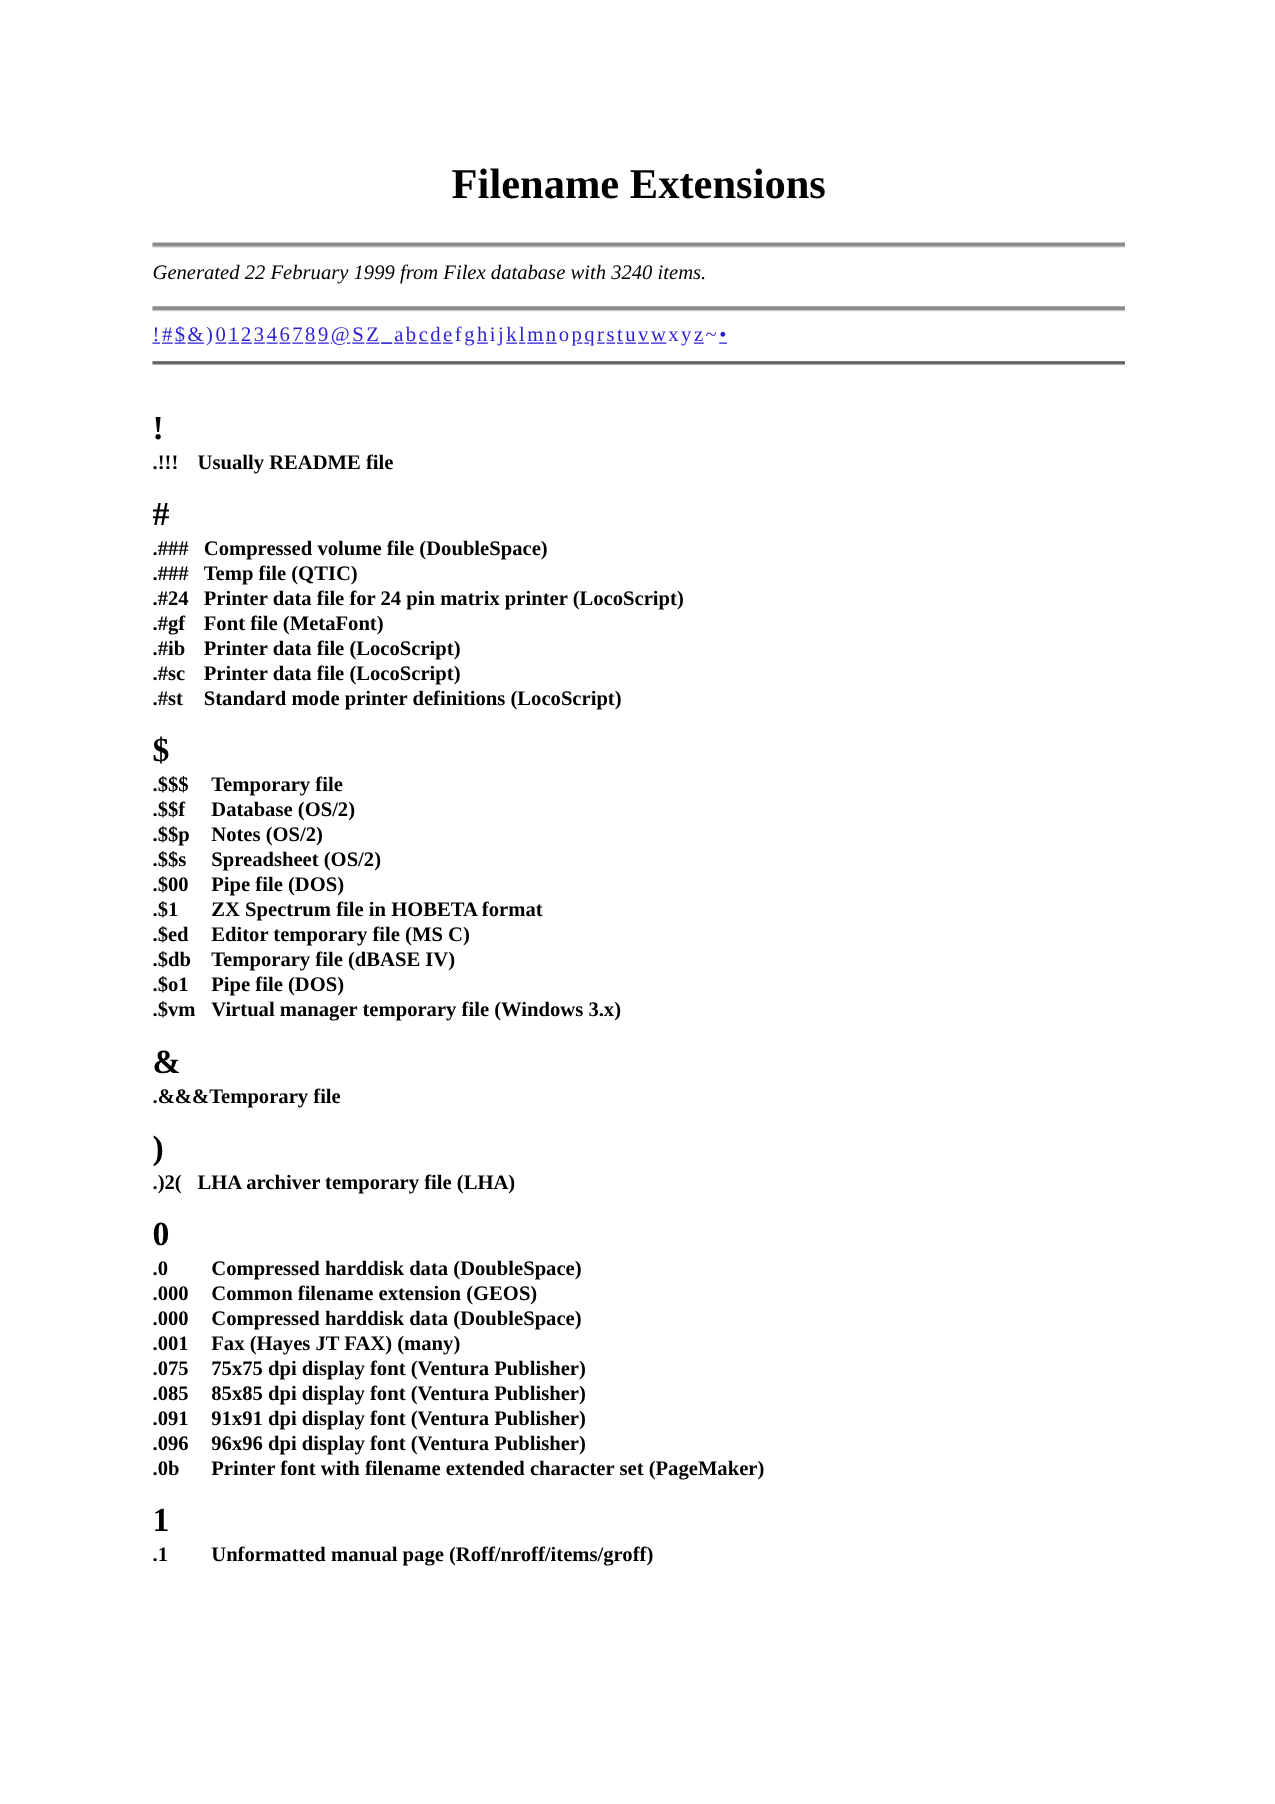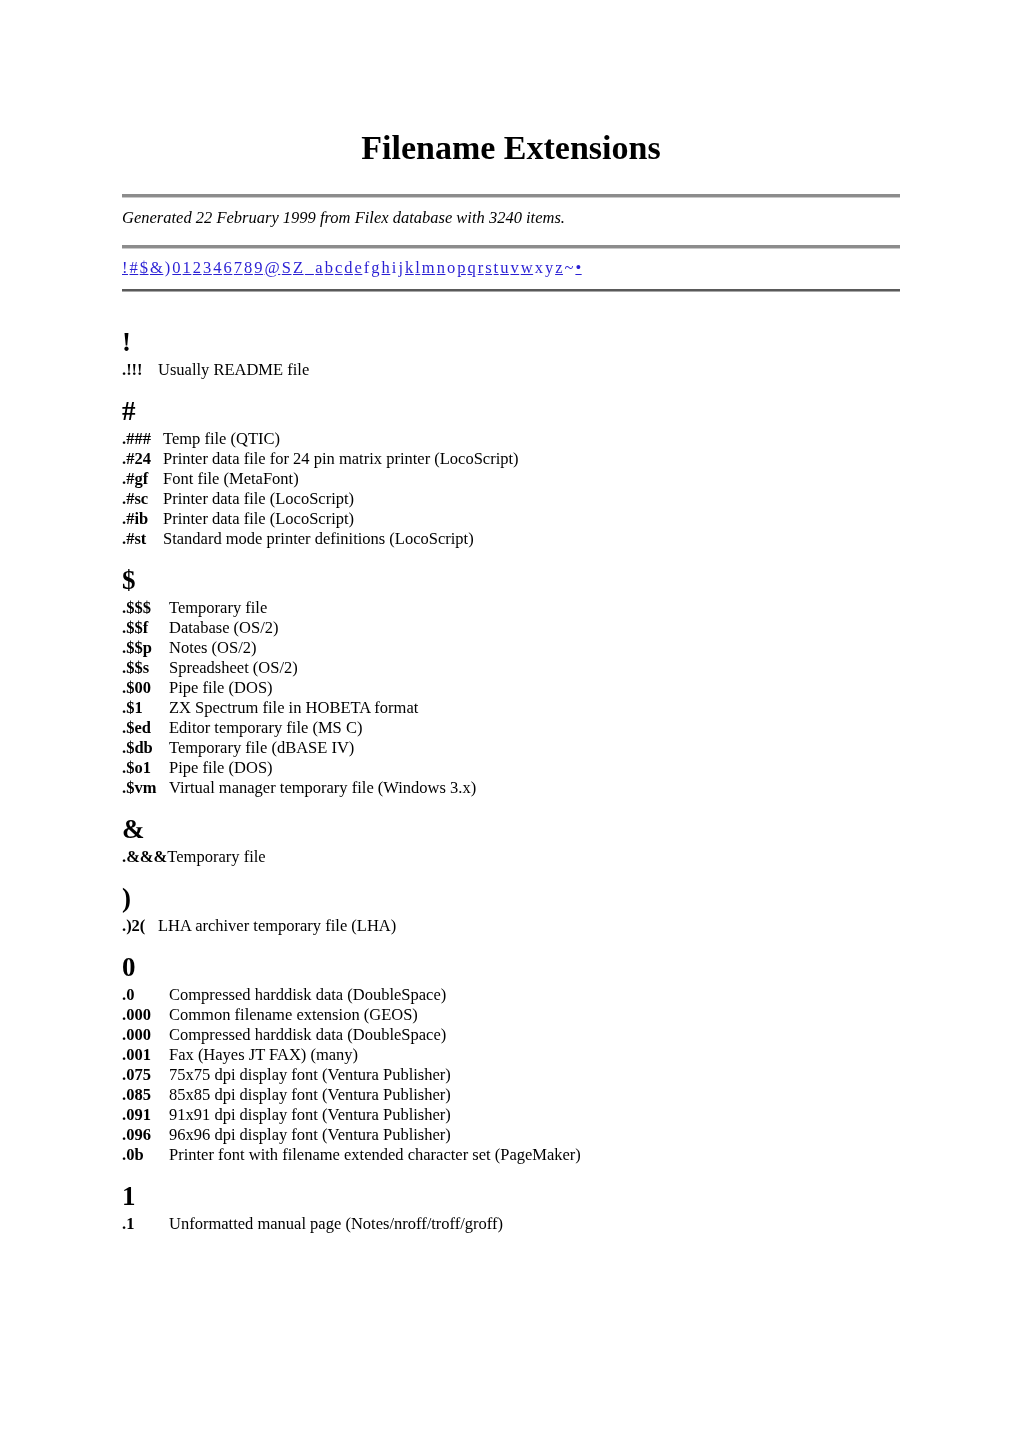--- a/index.html
+++ b/index.html
@@ -107,21 +107,21 @@
   .entry {
     white-space: nowrap;
     line-height: 20px;
   }
   .ext {
     font-weight: bold;
     display: inline-block;
     min-width: 42px;
   }
   .desc {
-    font-weight: normal;
+    font-weight: bold;
     text-align: right;
   }
   
   .w-small .ext { min-width: 36px; }
   .w-med   .ext { min-width: 41px; }
   .w-wide  .ext { min-width: 47px; }
 </style>
 </head>
 <body>
 
@@ -144,25 +144,26 @@
         <div class="section">
           <div class="section-letter">!</div>
           <div class="entries w-small">
             <div class="entry"><span class="ext">.!!!</span><span class="desc">Usually README file</span></div>
           </div>
         </div>
         <div class="sec-gap"></div>
         <div class="section">
           <div class="section-letter">#</div>
           <div class="entries w-med">
+            <div class="entry"><span class="ext">.###</span><span class="desc">Compressed volume file (DoubleSpace)</span></div>
             <div class="entry"><span class="ext">.###</span><span class="desc">Temp file (QTIC)</span></div>
             <div class="entry"><span class="ext">.#24</span><span class="desc">Printer data file for 24 pin matrix printer (LocoScript)</span></div>
             <div class="entry"><span class="ext">.#gf</span><span class="desc">Font file (MetaFont)</span></div>
+            <div class="entry"><span class="ext">.#ib</span><span class="desc">Printer data file (LocoScript)</span></div>
             <div class="entry"><span class="ext">.#sc</span><span class="desc">Printer data file (LocoScript)</span></div>
-            <div class="entry"><span class="ext">.#ib</span><span class="desc">Printer data file (LocoScript)</span></div>
             <div class="entry"><span class="ext">.#st</span><span class="desc">Standard mode printer definitions (LocoScript)</span></div>
           </div>
         </div>
         <div class="sec-gap"></div>
         <div class="section">
           <div class="section-letter">$</div>
           <div class="entries w-wide">
             <div class="entry"><span class="ext">.$$$</span><span class="desc">Temporary file</span></div>
             <div class="entry"><span class="ext">.$$f</span><span class="desc">Database (OS/2)</span></div>
             <div class="entry"><span class="ext">.$$p</span><span class="desc">Notes (OS/2)</span></div>
@@ -201,19 +202,19 @@
             <div class="entry"><span class="ext">.085</span><span class="desc">85x85 dpi display font (Ventura Publisher)</span></div>
             <div class="entry"><span class="ext">.091</span><span class="desc">91x91 dpi display font (Ventura Publisher)</span></div>
             <div class="entry"><span class="ext">.096</span><span class="desc">96x96 dpi display font (Ventura Publisher)</span></div>
             <div class="entry"><span class="ext">.0b</span><span class="desc">Printer font with filename extended character set (PageMaker)</span></div>
           </div>
         </div>
         <div class="sec-gap"></div>
         <div class="section">
           <div class="section-letter">1</div>
           <div class="entries w-wide">
-            <div class="entry"><span class="ext">.1</span><span class="desc">Unformatted manual page (Notes/nroff/troff/groff)</span></div>
+            <div class="entry"><span class="ext">.1</span><span class="desc">Unformatted manual page (Roff/nroff/items/groff)</span></div>
           </div>
         </div>
       </div>
 
   </div>
 </div>
 
 </body></html>

